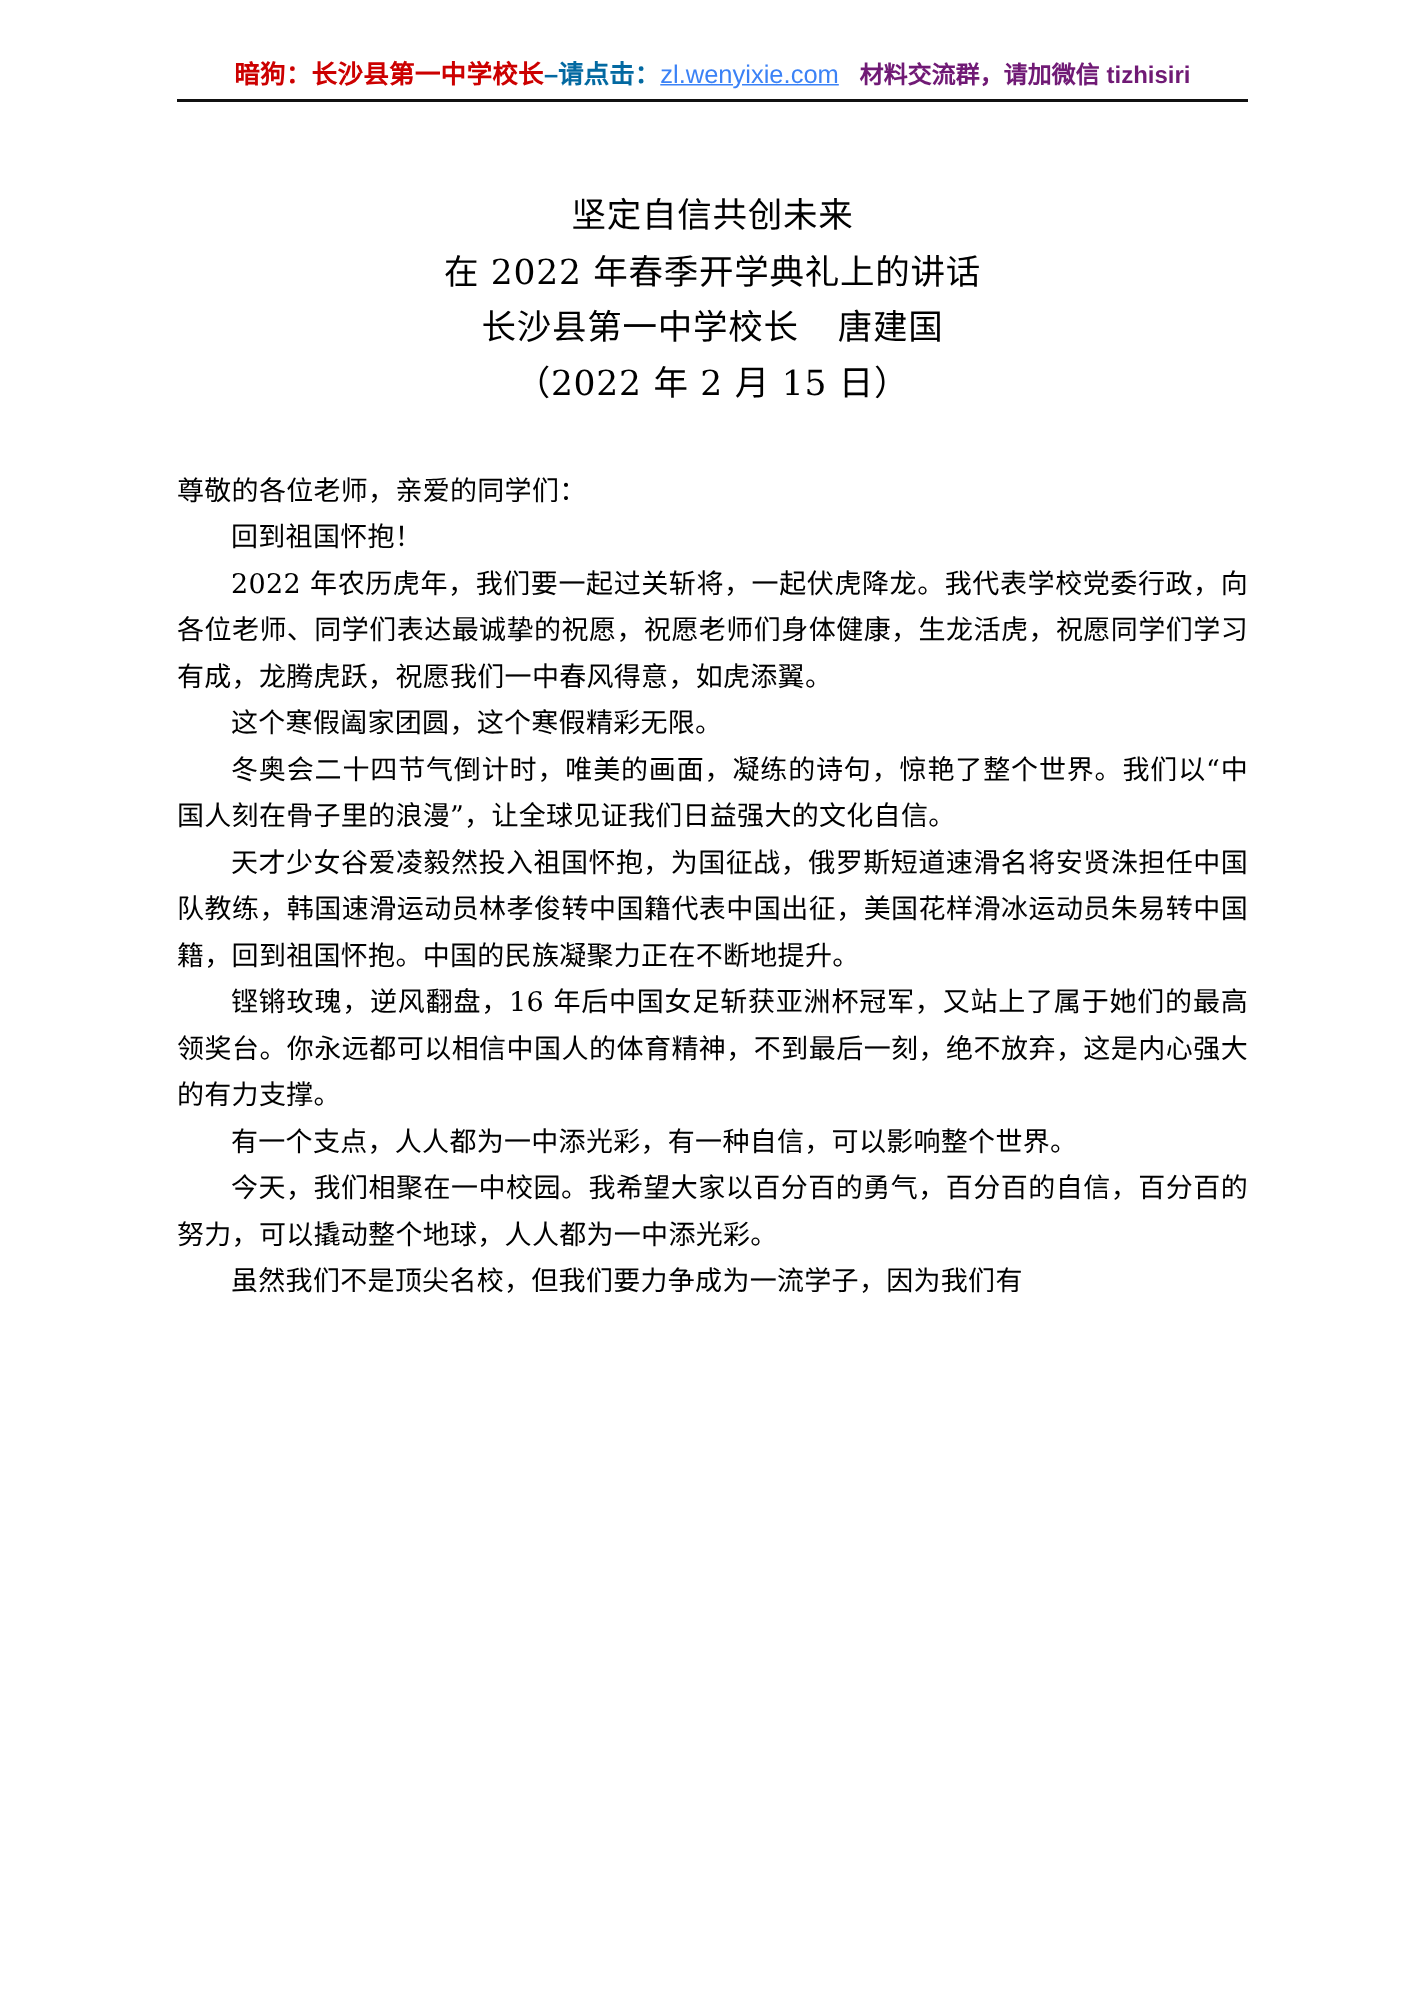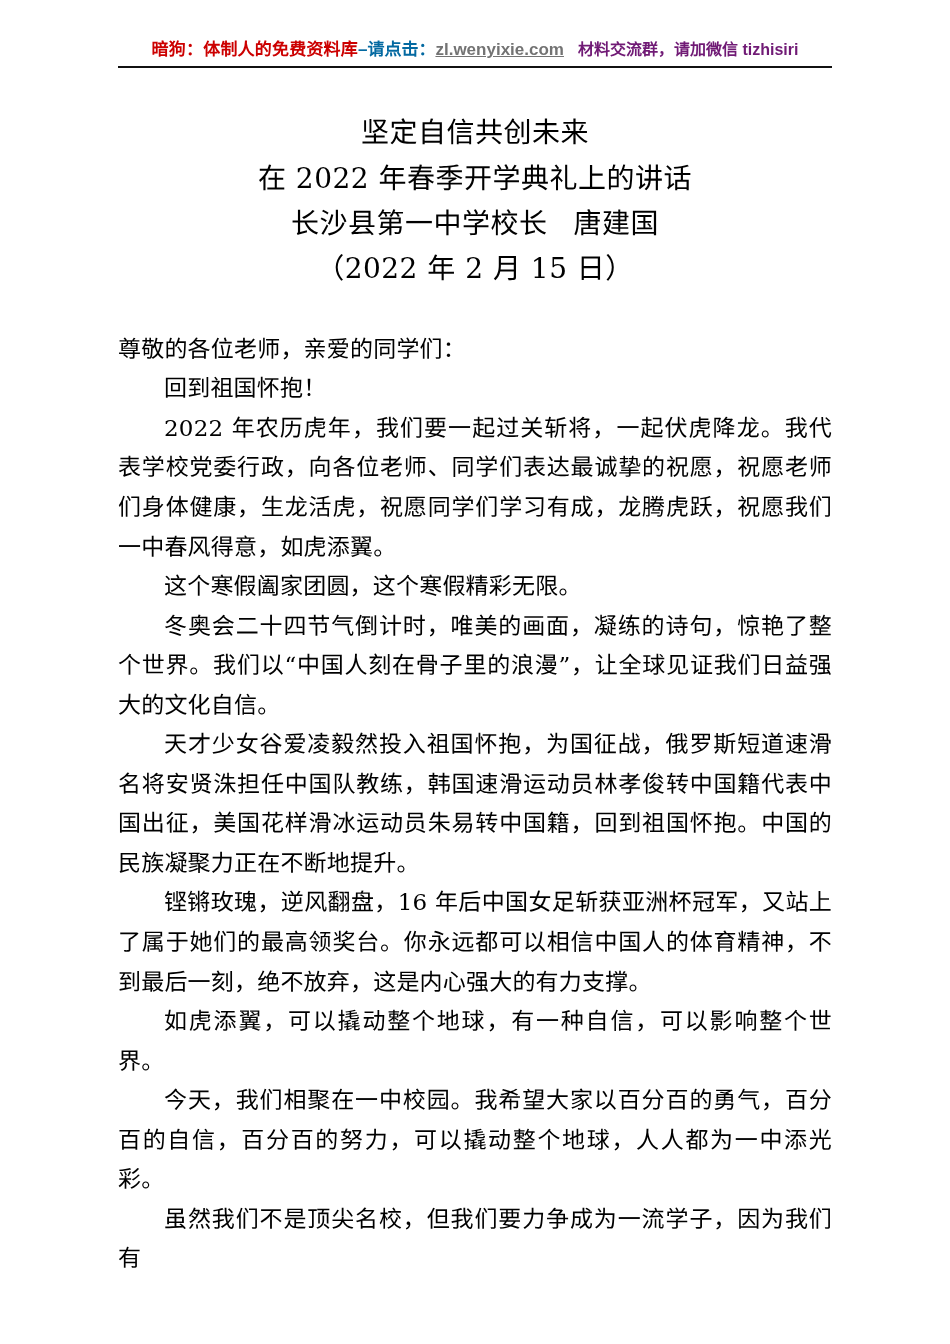--- a/index.html
+++ b/index.html
@@ -34,91 +34,91 @@
     font-family: "Liberation Sans", "DejaVu Sans", sans-serif;
     font-size: 17px;
     line-height: 1.2;
   }
   .banner .red {
     color: #cc0000;
     font-weight: bold;
     letter-spacing: 0.2px;
   }
   .banner .link {
-    color: #737373;
-    font-weight: bold;
+    color: #3b82f6;
+    font-weight: normal;
     text-decoration: underline;
   }
   .banner .dash {
     color: #0369a1;
     font-weight: bold;
   }
   .banner .black {
     color: #701a75;
     font-weight: bold;
     margin-left: 14px;
     font-size: 16px;
   }
 
   
   .title-block {
-    margin-top: 42px;
+    margin-top: 58px;
     text-align: center;
-    font-size: 28px;
+    font-size: 23px;
     line-height: 1.62;
     font-family: "DejaVu Serif", "Liberation Serif", serif;
   }
   .title-block .line {
     display: block;
     letter-spacing: 0.5px;
   }
   .title-block .line-3 .gap {
     display: inline-block;
     width: 26px;
   }
 
   
   .body-text {
     margin: 38px 118px 0 118px;
-    font-size: 23px;
+    font-size: 18px;
     line-height: 1.72;
     text-align: justify;
     text-justify: inter-ideograph;
     letter-spacing: 0.2px;
   }
   .body-text p {
     margin: 0;
     text-indent: 2em;
   }
   .body-text p.no-indent {
     text-indent: 0;
   }
 </style>
 </head>
 <body>
 
 <div class="page">
 
   <div class="banner">
-    <span class="red">暗狗：体制人的免费资料库</span><span class="dash">–请点击：</span><a class="link" href="#">zl.wenyixie.com</a><span class="black">材料交流群，请加微信 tizhisiri</span>
+    <span class="red">暗狗：长沙县第一中学校长</span><span class="dash">–请点击：</span><a class="link" href="#">zl.wenyixie.com</a><span class="black">材料交流群，请加微信 tizhisiri</span>
   </div>
 
   <div class="title-block">
     <span class="line line-1">坚定自信共创未来</span>
     <span class="line line-2">在 2022 年春季开学典礼上的讲话</span>
     <span class="line line-3"><span>长沙县第一中学校长</span><span class="gap"></span><span>唐建国</span></span>
     <span class="line line-4">（2022 年 2 月 15 日）</span>
   </div>
 
   <div class="body-text">
     <p class="no-indent">尊敬的各位老师，亲爱的同学们：</p>
     <p>回到祖国怀抱！</p>
     <p>2022 年农历虎年，我们要一起过关斩将，一起伏虎降龙。我代表学校党委行政，向各位老师、同学们表达最诚挚的祝愿，祝愿老师们身体健康，生龙活虎，祝愿同学们学习有成，龙腾虎跃，祝愿我们一中春风得意，如虎添翼。</p>
     <p>这个寒假阖家团圆，这个寒假精彩无限。</p>
     <p>冬奥会二十四节气倒计时，唯美的画面，凝练的诗句，惊艳了整个世界。我们以“中国人刻在骨子里的浪漫”，让全球见证我们日益强大的文化自信。</p>
     <p>天才少女谷爱凌毅然投入祖国怀抱，为国征战，俄罗斯短道速滑名将安贤洙担任中国队教练，韩国速滑运动员林孝俊转中国籍代表中国出征，美国花样滑冰运动员朱易转中国籍，回到祖国怀抱。中国的民族凝聚力正在不断地提升。</p>
     <p>铿锵玫瑰，逆风翻盘，16 年后中国女足斩获亚洲杯冠军，又站上了属于她们的最高领奖台。你永远都可以相信中国人的体育精神，不到最后一刻，绝不放弃，这是内心强大的有力支撑。</p>
-    <p>如虎添翼，可以撬动整个地球，有一种自信，可以影响整个世界。</p>
+    <p>有一个支点，人人都为一中添光彩，有一种自信，可以影响整个世界。</p>
     <p>今天，我们相聚在一中校园。我希望大家以百分百的勇气，百分百的自信，百分百的努力，可以撬动整个地球，人人都为一中添光彩。</p>
     <p>虽然我们不是顶尖名校，但我们要力争成为一流学子，因为我们有</p>
   </div>
 
 </div>
 
 </body></html>

